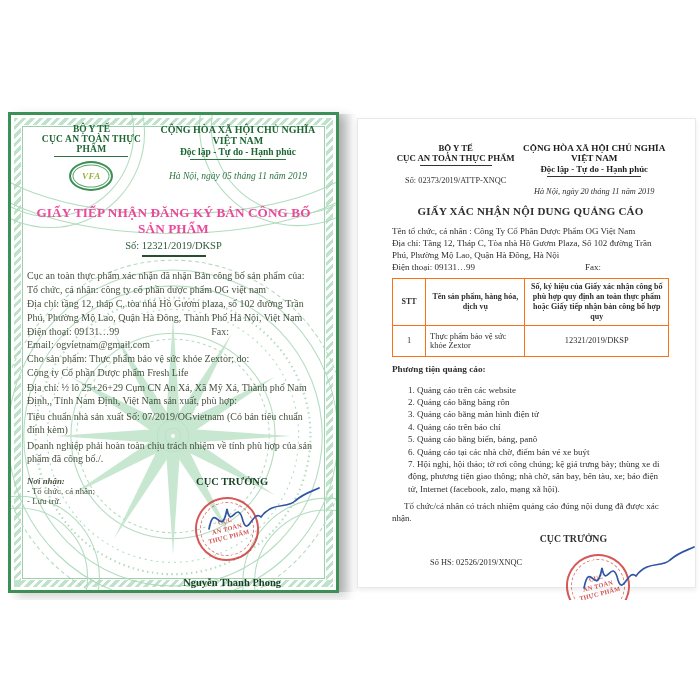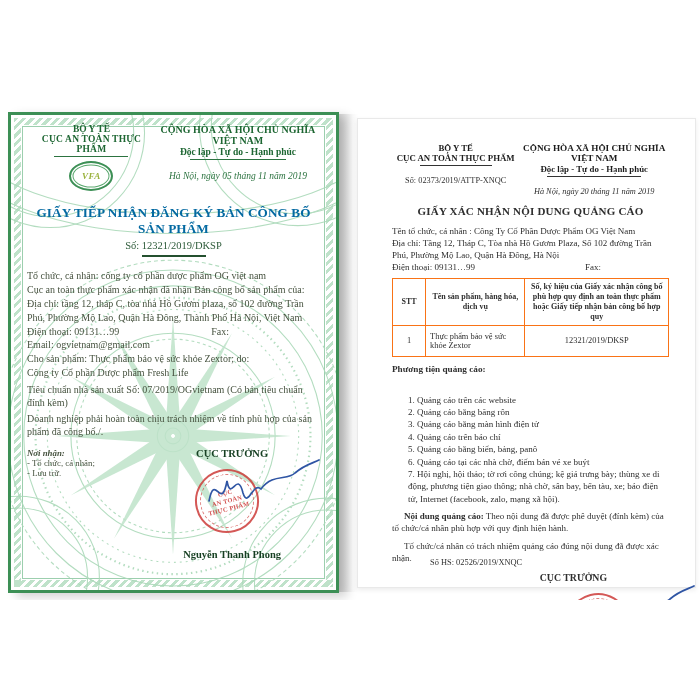--- a/index.html
+++ b/index.html
@@ -26,21 +26,21 @@
   .lp-agency{font-weight:bold;font-size:9.5px;color:#1d6632;letter-spacing:.2px;}
   .u-line{height:0;border-bottom:1px solid #2c7340;margin:2px auto 0 auto;}
   .vfa{width:40px;height:26px;border:2px solid #3c8f55;border-radius:50%;margin:4px auto 0 auto;
        display:flex;align-items:center;justify-content:center;box-shadow:inset 0 0 0 1.5px #ffffff, inset 0 0 0 2.5px #5aa86e;}
   .vfa span{font-size:9px;font-weight:bold;font-style:italic;color:#9ab23c;letter-spacing:.5px;}
   .lp-nation{font-weight:bold;font-size:10px;color:#1d6632;}
   .lp-motto{font-weight:bold;font-size:9.5px;color:#1d6632;margin-top:1px;}
   .lp-date{font-style:italic;font-size:9.5px;color:#2c7340;margin-top:11px;}
 
   .lp-titleblock{text-align:center;margin-top:14px;}
-  .lp-title{font-weight:bold;font-size:13.2px;color:#0369a1;letter-spacing:.1px;}
+  .lp-title{font-weight:bold;font-size:13.2px;color:#ec4899;letter-spacing:.1px;}
   .lp-number{font-size:10.5px;color:#2c5a38;margin-top:3px;}
   .lp-number-rule{width:64px;border-bottom:2px solid #24502f;margin:4px auto 0 auto;}
 
   .lp-body{margin-top:12px;font-size:10px;line-height:1.32;color:#46523f;}
   .lp-body p{margin:0 0 1px 0;}
   .lp-phone-row{display:flex;font-size:10px;color:#46523f;}
   .lp-phone-row .fx{margin-left:92px;}
 
   .lp-footer{display:flex;margin-top:10px;}
   .lp-footer .fcolA{width:40%;font-size:8.8px;color:#46523f;}
@@ -83,21 +83,21 @@
 
   table.rp-table{width:100%;border-collapse:collapse;margin-top:4px;}
   table.rp-table th,table.rp-table td{border:1px solid #f97316;padding:3px 4px;}
   table.rp-table th{font-weight:bold;text-align:center;font-size:8px;line-height:1.25;}
   table.rp-table td{font-size:8.4px;height:24px;}
   .c-stt{width:12%;text-align:center;}
   .c-name{width:36%;}
   .c-num{width:52%;text-align:center;}
 
   .rp-media-label{font-weight:bold;font-size:9.2px;margin-top:7px;}
-  .rp-media{margin:20px 0 0 16px;line-height:1.38;}
+  .rp-media{margin:10px 0 0 16px;line-height:1.38;}
   .rp-media div{margin:0;}
   .rp-par{margin-top:5px;text-indent:12px;line-height:1.35;}
   .rp-par b{font-weight:bold;}
   .rp-signer-title{font-weight:bold;font-size:9.8px;text-align:center;margin:8px 0 0 38%;width:55%;}
   .sig-area-r{position:relative;width:150px;height:88px;margin:4px 0 0 52%;}
   .stamp-right{left:30px;top:6px;}
   .sig-right{left:40px;top:-6px;}
   .rp-signer-name{font-weight:bold;font-size:9.6px;text-align:center;margin-left:38%;width:55%;}
   .rp-file-number{position:absolute;left:34px;bottom:20px;font-size:8.4px;color:#2f2f2f;padding-left:38px;}
 </style>
@@ -169,30 +169,31 @@
         </div>
       </div>
 
       <div class="lp-titleblock">
         <div class="lp-title">GIẤY TIẾP NHẬN ĐĂNG KÝ BẢN CÔNG BỐ SẢN PHẨM</div>
         <div class="lp-number">Số: 12321/2019/DKSP</div>
         <div class="lp-number-rule"></div>
       </div>
 
       <div class="lp-body">
+        <p>Cục an toàn thực phẩm xác nhận đã nhận Bản công bố sản phẩm của:</p>
         <p>Tổ chức, cá nhân: công ty cổ phần dược phẩm OG việt nam</p>
-        <p>Cục an toàn thực phẩm xác nhận đã nhận Bản công bố sản phẩm của:</p>
         <p>Địa chỉ: tầng 12, tháp C, tòa nhà Hồ Gươm plaza, số 102 đường Trần Phú, Phường Mộ Lao, Quận Hà Đông, Thành Phố Hà Nội, Việt Nam</p>
         <div class="lp-phone-row">
           <span>Điện thoại: 09131…99</span>
           <span class="fx">Fax:</span>
         </div>
         <p>Email: ogvietnam@gmail.com</p>
         <p>Cho sản phẩm: Thực phẩm bảo vệ sức khỏe Zextor; do:</p>
         <p>Công ty Cổ phần Dược phẩm Fresh Life</p>
+        <p>Địa chỉ: ½ lô 25+26+29 Cụm CN An Xá, Xã Mỹ Xá, Thành phố Nam Định,, Tỉnh Nam Định, Việt Nam sản xuất, phù hợp:</p>
         <p style="margin-top:3px">Tiêu chuẩn nhà sản xuất Số: 07/2019/OGvietnam (Có bản tiêu chuẩn đính kèm)</p>
         <p style="margin-top:3px">Doanh nghiệp phải hoàn toàn chịu trách nhiệm về tính phù hợp của sản phẩm đã công bố./.</p>
       </div>
 
       <div class="lp-footer">
         <div class="fcolA">
           <div class="lp-recip-label">Nơi nhận:</div>
           <div>- Tổ chức, cá nhân;</div>
           <div>- Lưu trữ.</div>
         </div>
@@ -265,23 +266,20 @@
       <div class="rp-media">
         <div>1. Quảng cáo trên các website</div>
         <div>2. Quảng cáo bằng băng rôn</div>
         <div>3. Quảng cáo bằng màn hình điện tử</div>
         <div>4. Quảng cáo trên báo chí</div>
         <div>5. Quảng cáo bằng biển, bảng, panô</div>
         <div>6. Quảng cáo tại các nhà chờ, điểm bán vé xe buýt</div>
         <div>7. Hội nghị, hội thảo; tờ rơi công chúng; kệ giá trưng bày; thùng xe di động, phương tiện giao thông; nhà chờ, sân bay, bến tàu, xe; báo điện tử, Internet (facebook, zalo, mạng xã hội).</div>
       </div>
 
-      <div class="rp-par">
-        <b>Nội dung quảng cáo:</b><span> Theo nội dung đã được phê duyệt (đính kèm) của tổ chức/cá nhân phù hợp với quy định hiện hành.</span>
-      </div>
       <div class="rp-par">Tổ chức/cá nhân có trách nhiệm quảng cáo đúng nội dung đã được xác nhận.</div>
 
       <div class="rp-signer-title">CỤC TRƯỞNG</div>
       <div class="sig-area-r">
         <div class="stamp stamp-right">
           <div>CỤC</div>
           <div>AN TOÀN</div>
           <div>THỰC PHẨM</div>
         </div>
         <svg class="sig-svg sig-right" width="120" height="64" viewBox="0 0 120 64">

